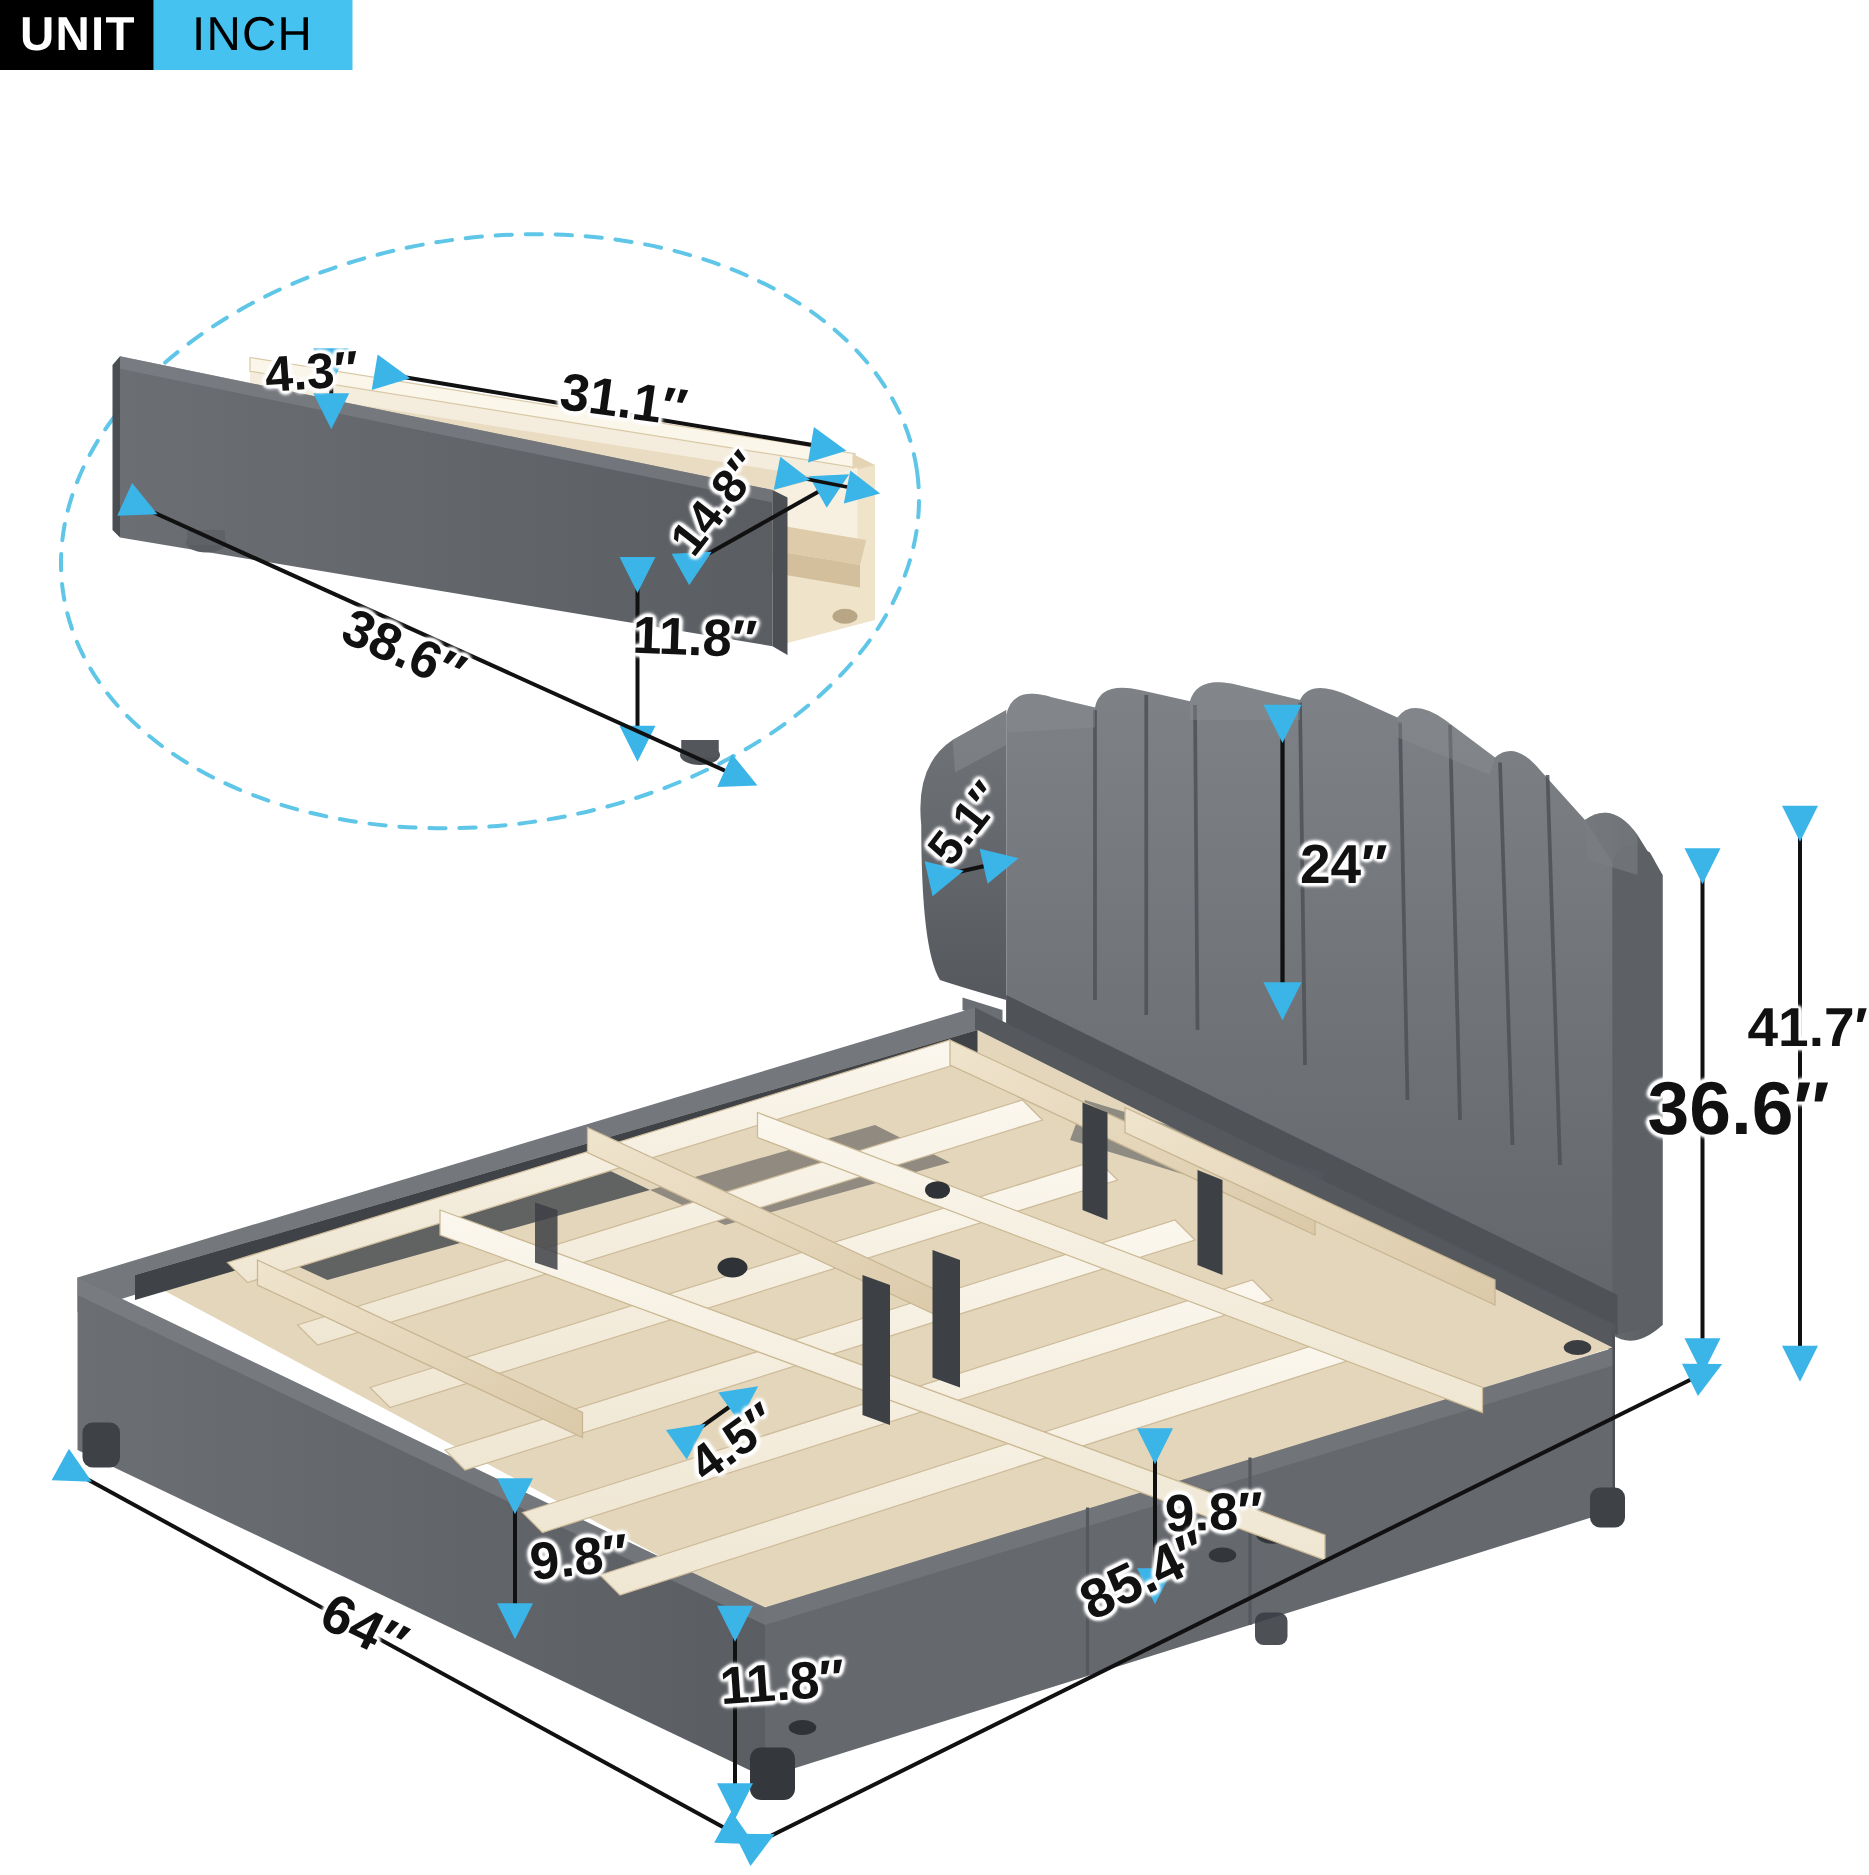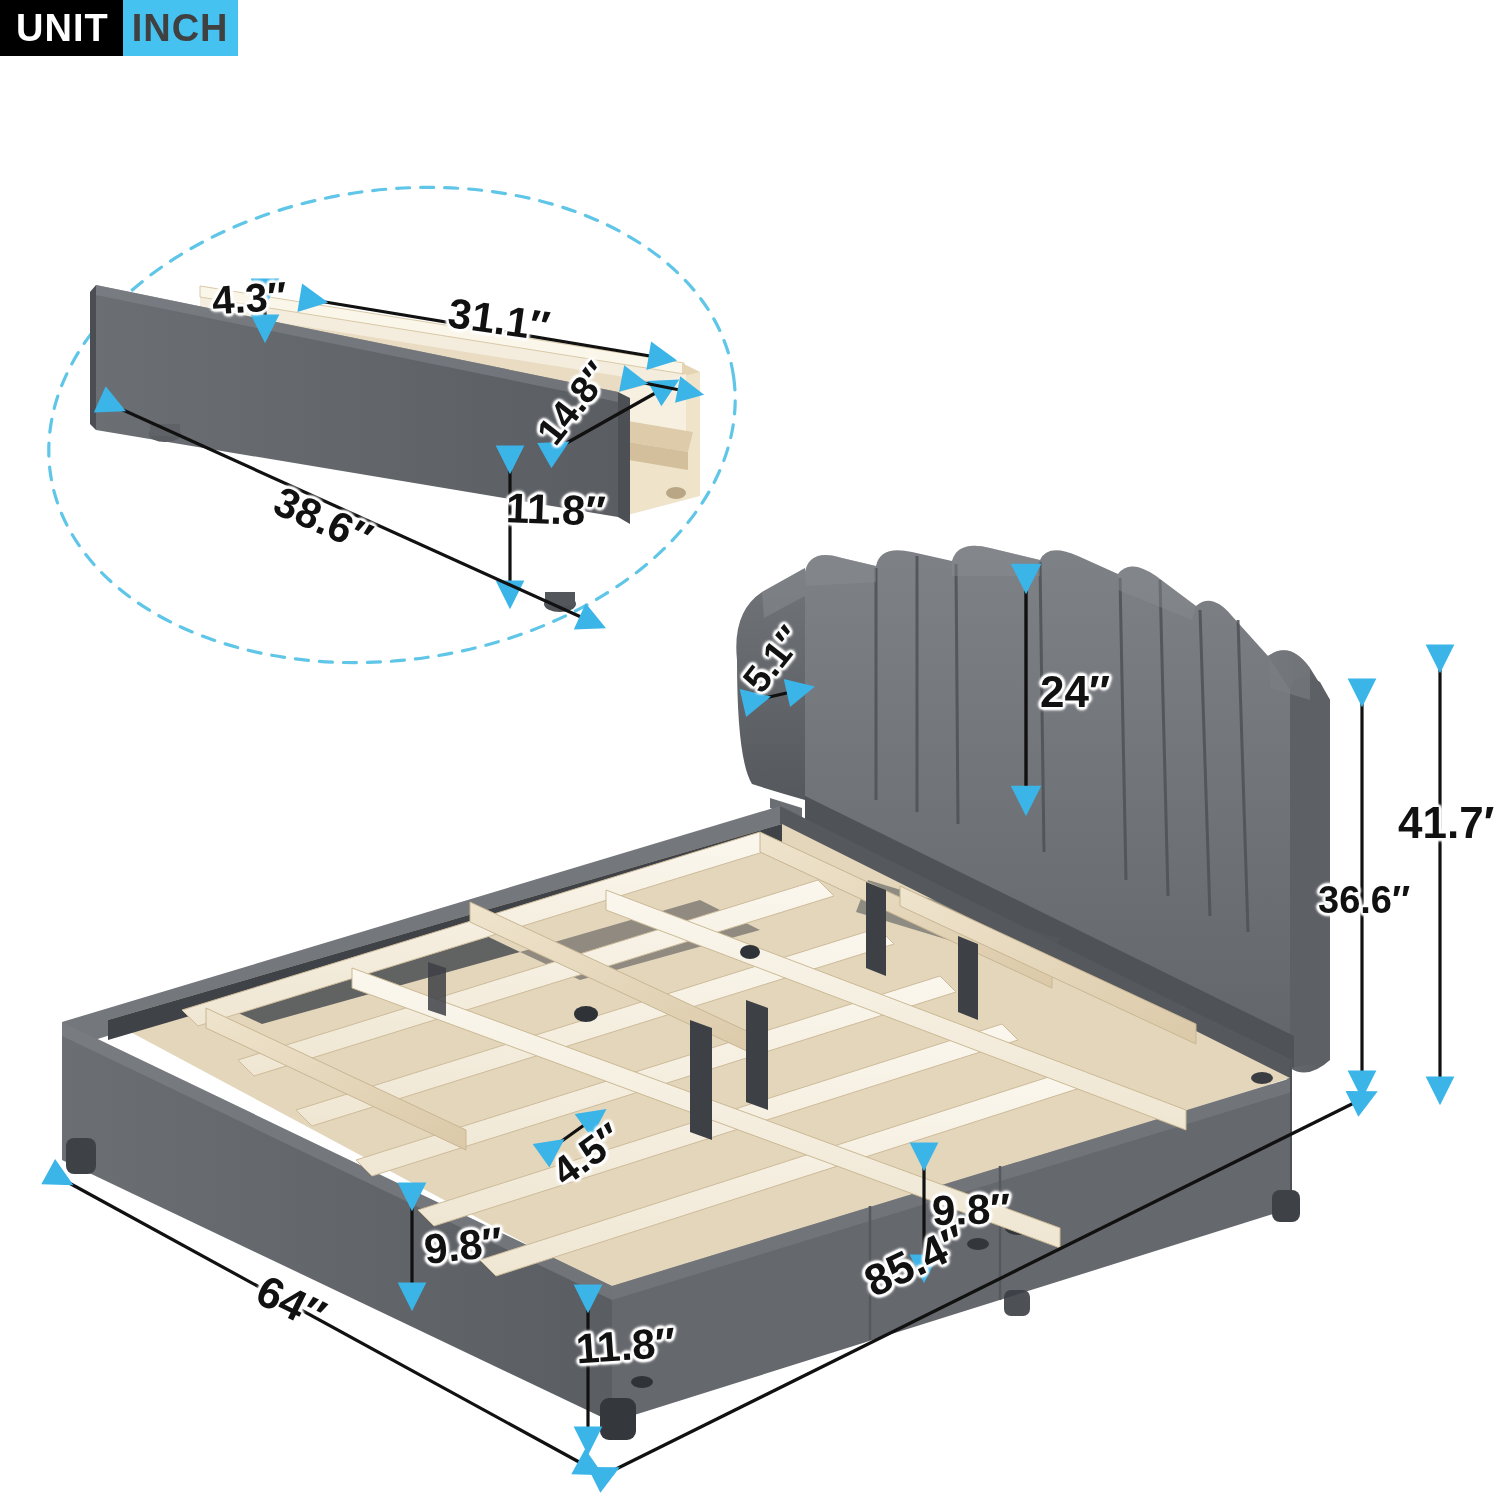--- a/index.html
+++ b/index.html
@@ -5,22 +5,22 @@
   html,body{margin:0;padding:0;background:#fff;}
   body{width:1495px;height:1500px;position:relative;overflow:hidden;
        font-family:"Liberation Sans", sans-serif;}
   .stage{position:absolute;left:0;top:0;width:1349px;height:1500px;}
   svg.canvas{position:absolute;left:0;top:0;width:1495px;height:1500px;}
 
   
   .unit-badge{position:absolute;left:0;top:0;display:flex;height:56px;}
   .unit-badge .u{background:#000;color:#fff;display:flex;align-items:center;
       padding:0 14px 0 16px;font-size:38px;font-weight:700;letter-spacing:1px;}
-  .unit-badge .i{background:#45c2f0;color:#404040;display:flex;align-items:center;
-      padding:0 9px;font-size:38px;font-weight:700;letter-spacing:1px;}
+  .unit-badge .i{background:#45c2f0;color:#000000;display:flex;align-items:center;
+      padding:0 31px;font-size:38px;font-weight:400;letter-spacing:1px;}
 
   
   .dim{position:absolute;white-space:nowrap;color:#111;font-weight:700;
        font-family:"Liberation Sans", sans-serif;
        text-shadow:
          2px 0 2px #fff, -2px 0 2px #fff, 0 2px 2px #fff, 0 -2px 2px #fff,
          2px 2px 2px #fff, -2px -2px 2px #fff, 2px -2px 2px #fff, -2px 2px 2px #fff,
          3px 0 3px #fff, -3px 0 3px #fff, 0 3px 3px #fff, 0 -3px 3px #fff;
        pointer-events:none;}
 </style>
@@ -292,21 +292,21 @@
   <div class="dim" style="left:506px;top:486px;font-size:42px;transform:rotate(2deg);">11.8″</div>
 
   <div class="dim" style="left:272px;top:496px;font-size:42px;transform:rotate(24deg);">38.6″</div>
 
   <div class="dim" style="left:738px;top:638px;font-size:38px;transform:rotate(-52deg);">5.1″</div>
 
   <div class="dim" style="left:1040px;top:648px;font-size:44px;margin-top:19px;">24″</div>
 
   <div class="dim" style="left:1398px;top:798px;font-size:44px;">41.7″</div>
 
-  <div class="dim" style="left:1318px;top:852px;font-size:38px;margin-top:27px;">36.6″</div>
+  <div class="dim" style="left:1318px;top:852px;font-size:60px;">36.6″</div>
 
   <div class="dim" style="left:550px;top:1132px;font-size:40px;transform:rotate(-36deg);">4.5″</div>
 
   <div class="dim" style="left:424px;top:1222px;font-size:42px;transform:rotate(-6deg);">9.8″</div>
 
   <div class="dim" style="left:932px;top:1186px;font-size:42px;transform:rotate(-2deg);">9.8″</div>
 
   <div class="dim" style="left:576px;top:1322px;font-size:42px;transform:rotate(-4deg);">11.8″</div>
 
   <div class="dim" style="left:256px;top:1278px;font-size:44px;transform:rotate(26deg);">64″</div>

